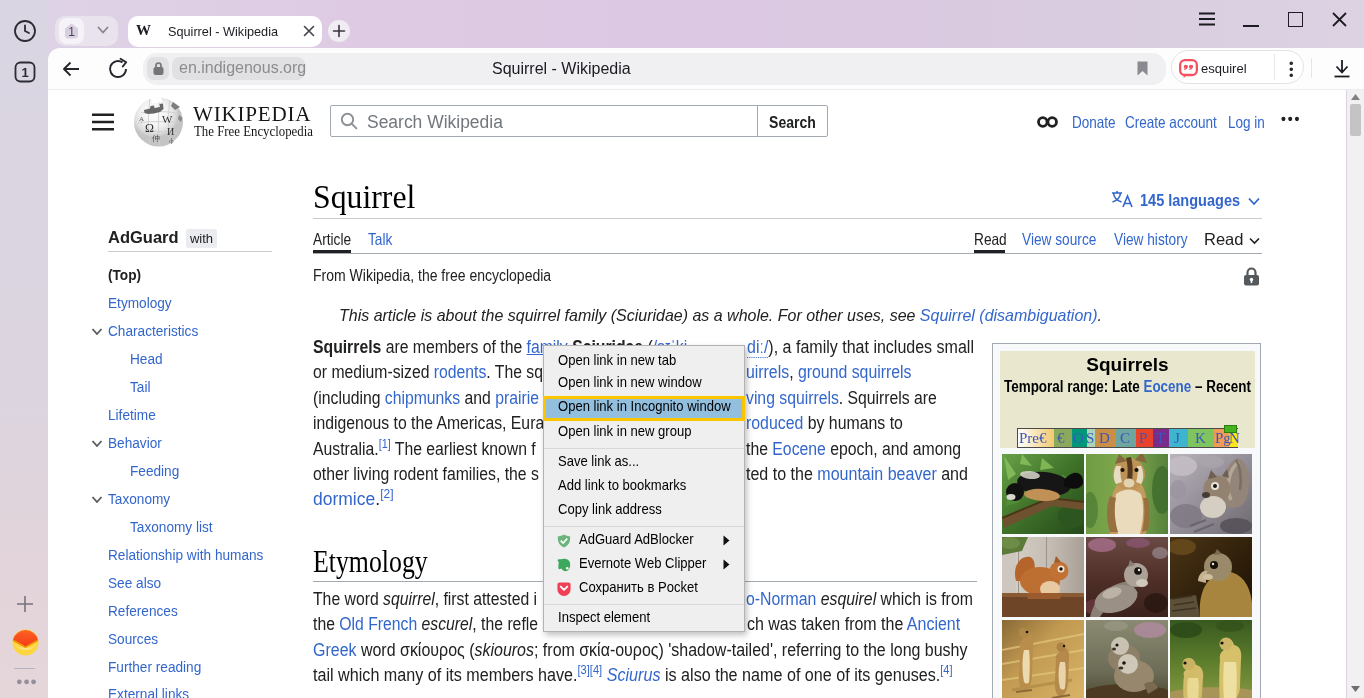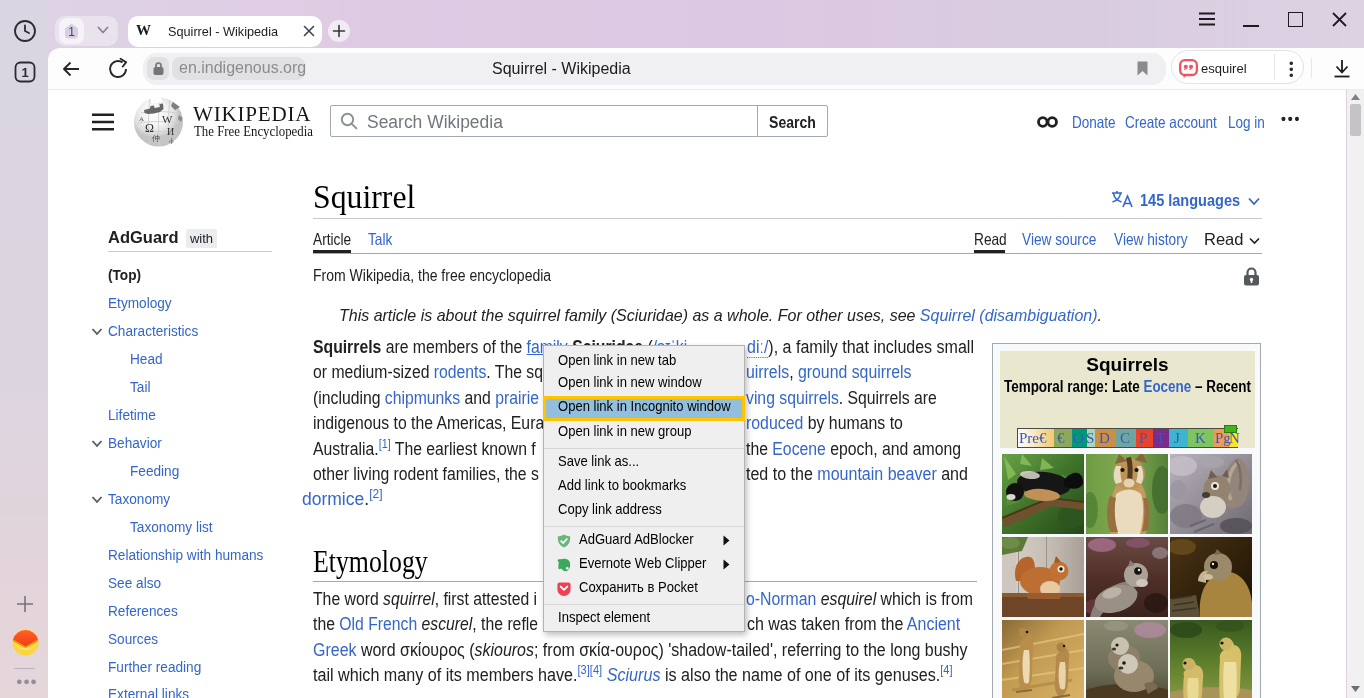--- a/index.html
+++ b/index.html
@@ -232,21 +232,21 @@
   <div class="abs bl" id="l2a" style="left:313px;top:362.4px">or medium-sized <span class="lnk">rodents</span>. The sq</div>
   <div class="abs bl" id="l2b" style="left:746px;top:362.4px;transform:scaleX(0.905);transform-origin:left"><span class="lnk">uirrels</span>, <span class="lnk">ground squirrels</span></div>
   <div class="abs bl" id="l3a" style="left:313px;top:387.8px">(including <span class="lnk">chipmunks</span> and <span class="lnk">prairie</span></div>
   <div class="abs bl" id="l3b" style="left:746px;top:387.8px;transform:scaleX(0.9);transform-origin:left"><span class="lnk">ving squirrels</span>. Squirrels are</div>
   <div class="abs bl" id="l4a" style="left:313px;top:413.2px">indigenous to the Americas, Eura</div>
   <div class="abs bl" id="l4b" style="left:746px;top:413.2px;transform:scaleX(0.906);transform-origin:left"><span class="lnk">roduced</span> by humans to</div>
   <div class="abs bl" id="l5a" style="left:313px;top:438.6px">Australia.<sup class="lnk">[1]</sup> The earliest known f</div>
   <div class="abs bl" id="l5b" style="left:746px;top:438.6px;transform:scaleX(0.902);transform-origin:left">the <span class="lnk">Eocene</span> epoch, and among</div>
   <div class="abs bl" id="l6a" style="left:313px;top:464px">other living rodent families, the s</div>
   <div class="abs bl" id="l6b" style="left:746px;top:464px;transform:scaleX(0.916);transform-origin:left">ted to the <span class="lnk">mountain beaver</span> and</div>
-  <div class="abs bl" id="l7" style="left:302px;top:489.4px;transform:scaleX(1);transform-origin:left"><span class="lnk">dormice</span>.<sup class="lnk">[2]</sup></div>
+  <div class="abs bl" id="l7" style="left:313px;top:489.4px;transform:scaleX(1);transform-origin:left"><span class="lnk">dormice</span>.<sup class="lnk">[2]</sup></div>
 
   <div class="abs wserif" style="left:313px;top:542.5px;font-size:32px;color:#000;transform:scaleX(0.807);transform-origin:left">Etymology</div>
   <div class="abs" style="left:313px;top:580.5px;width:664px;height:1px;background:#a2a9b1"></div>
   <div class="abs bl" id="e1a" style="left:313px;top:589px">The word <i>squirrel</i>, first attested i</div>
   <div class="abs bl" id="e1b" style="left:746px;top:589px;transform:scaleX(0.904);transform-origin:left"><span class="lnk">o-Norman</span> <i>esquirel</i> which is from</div>
   <div class="abs bl" id="e2a" style="left:313px;top:614.4px">the <span class="lnk">Old French</span> <i>escurel</i>, the refle</div>
   <div class="abs bl" id="e2b" style="left:747px;top:614.4px;transform:scaleX(0.913);transform-origin:left">ch was taken from the <span class="lnk">Ancient</span></div>
   <div class="abs bl" id="e3" style="left:313px;top:639.8px;transform:scaleX(0.913);transform-origin:left"><span class="lnk">Greek</span> word σκίουρος (<i>skiouros</i>; from σκία-ουρος) 'shadow-tailed', referring to the long bushy</div>
   <div class="abs bl" id="e4" style="left:313px;top:665.2px;transform:scaleX(0.922);transform-origin:left">tail which many of its members have.<sup class="lnk">[3][4]</sup> <span class="lnk"><i>Sciurus</i></span> is also the name of one of its genuses.<sup class="lnk">[4]</sup></div>
 

